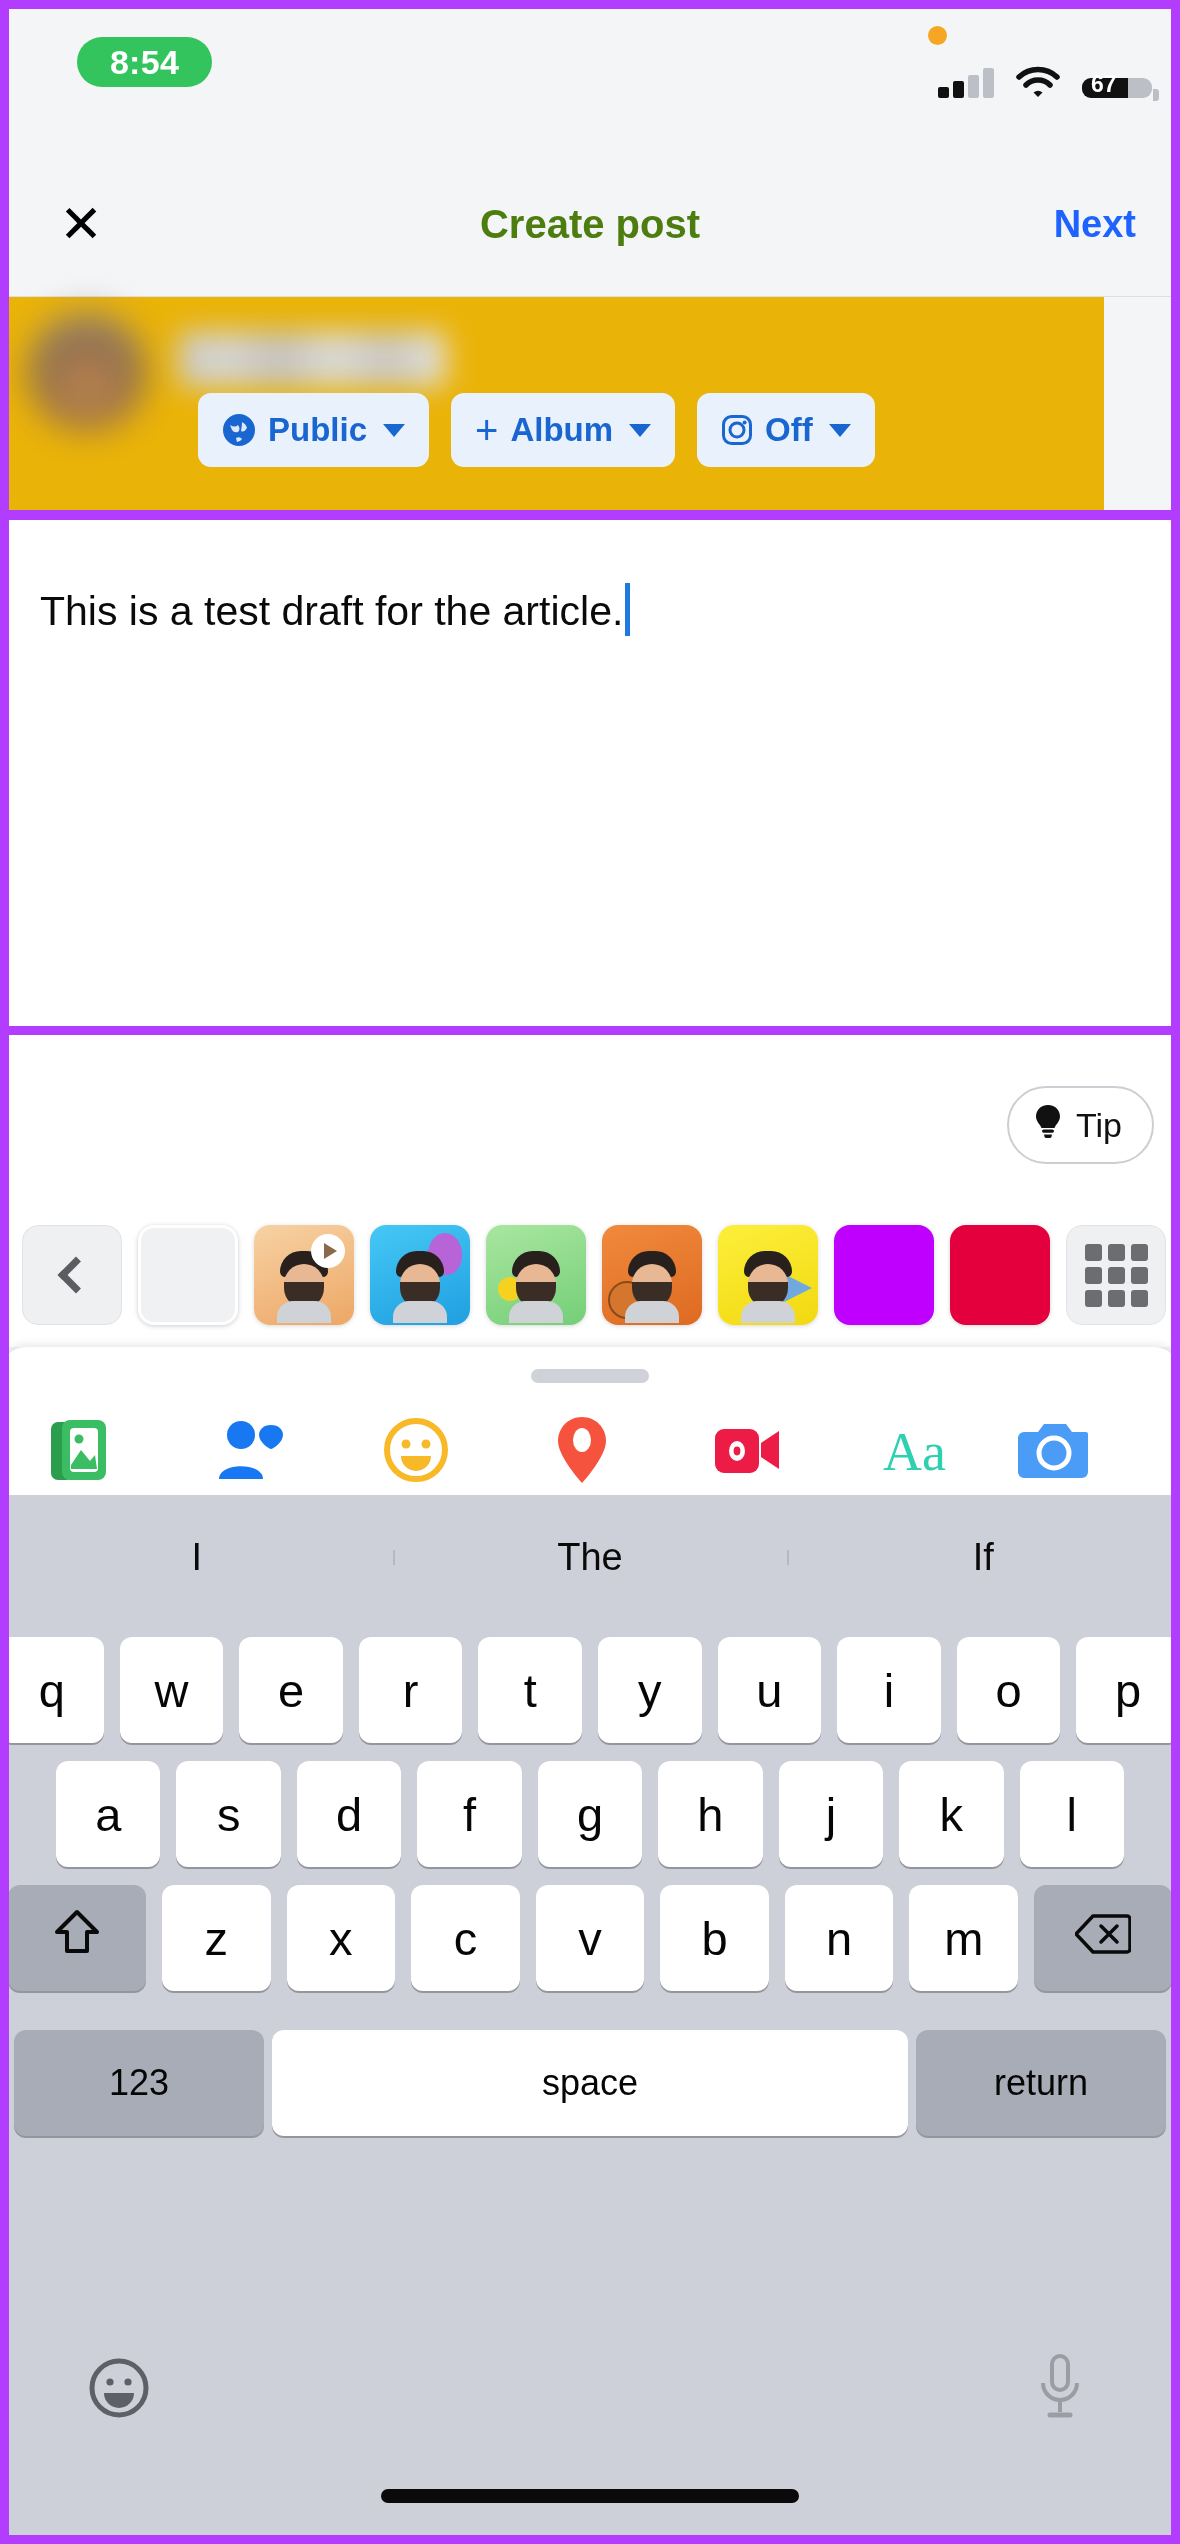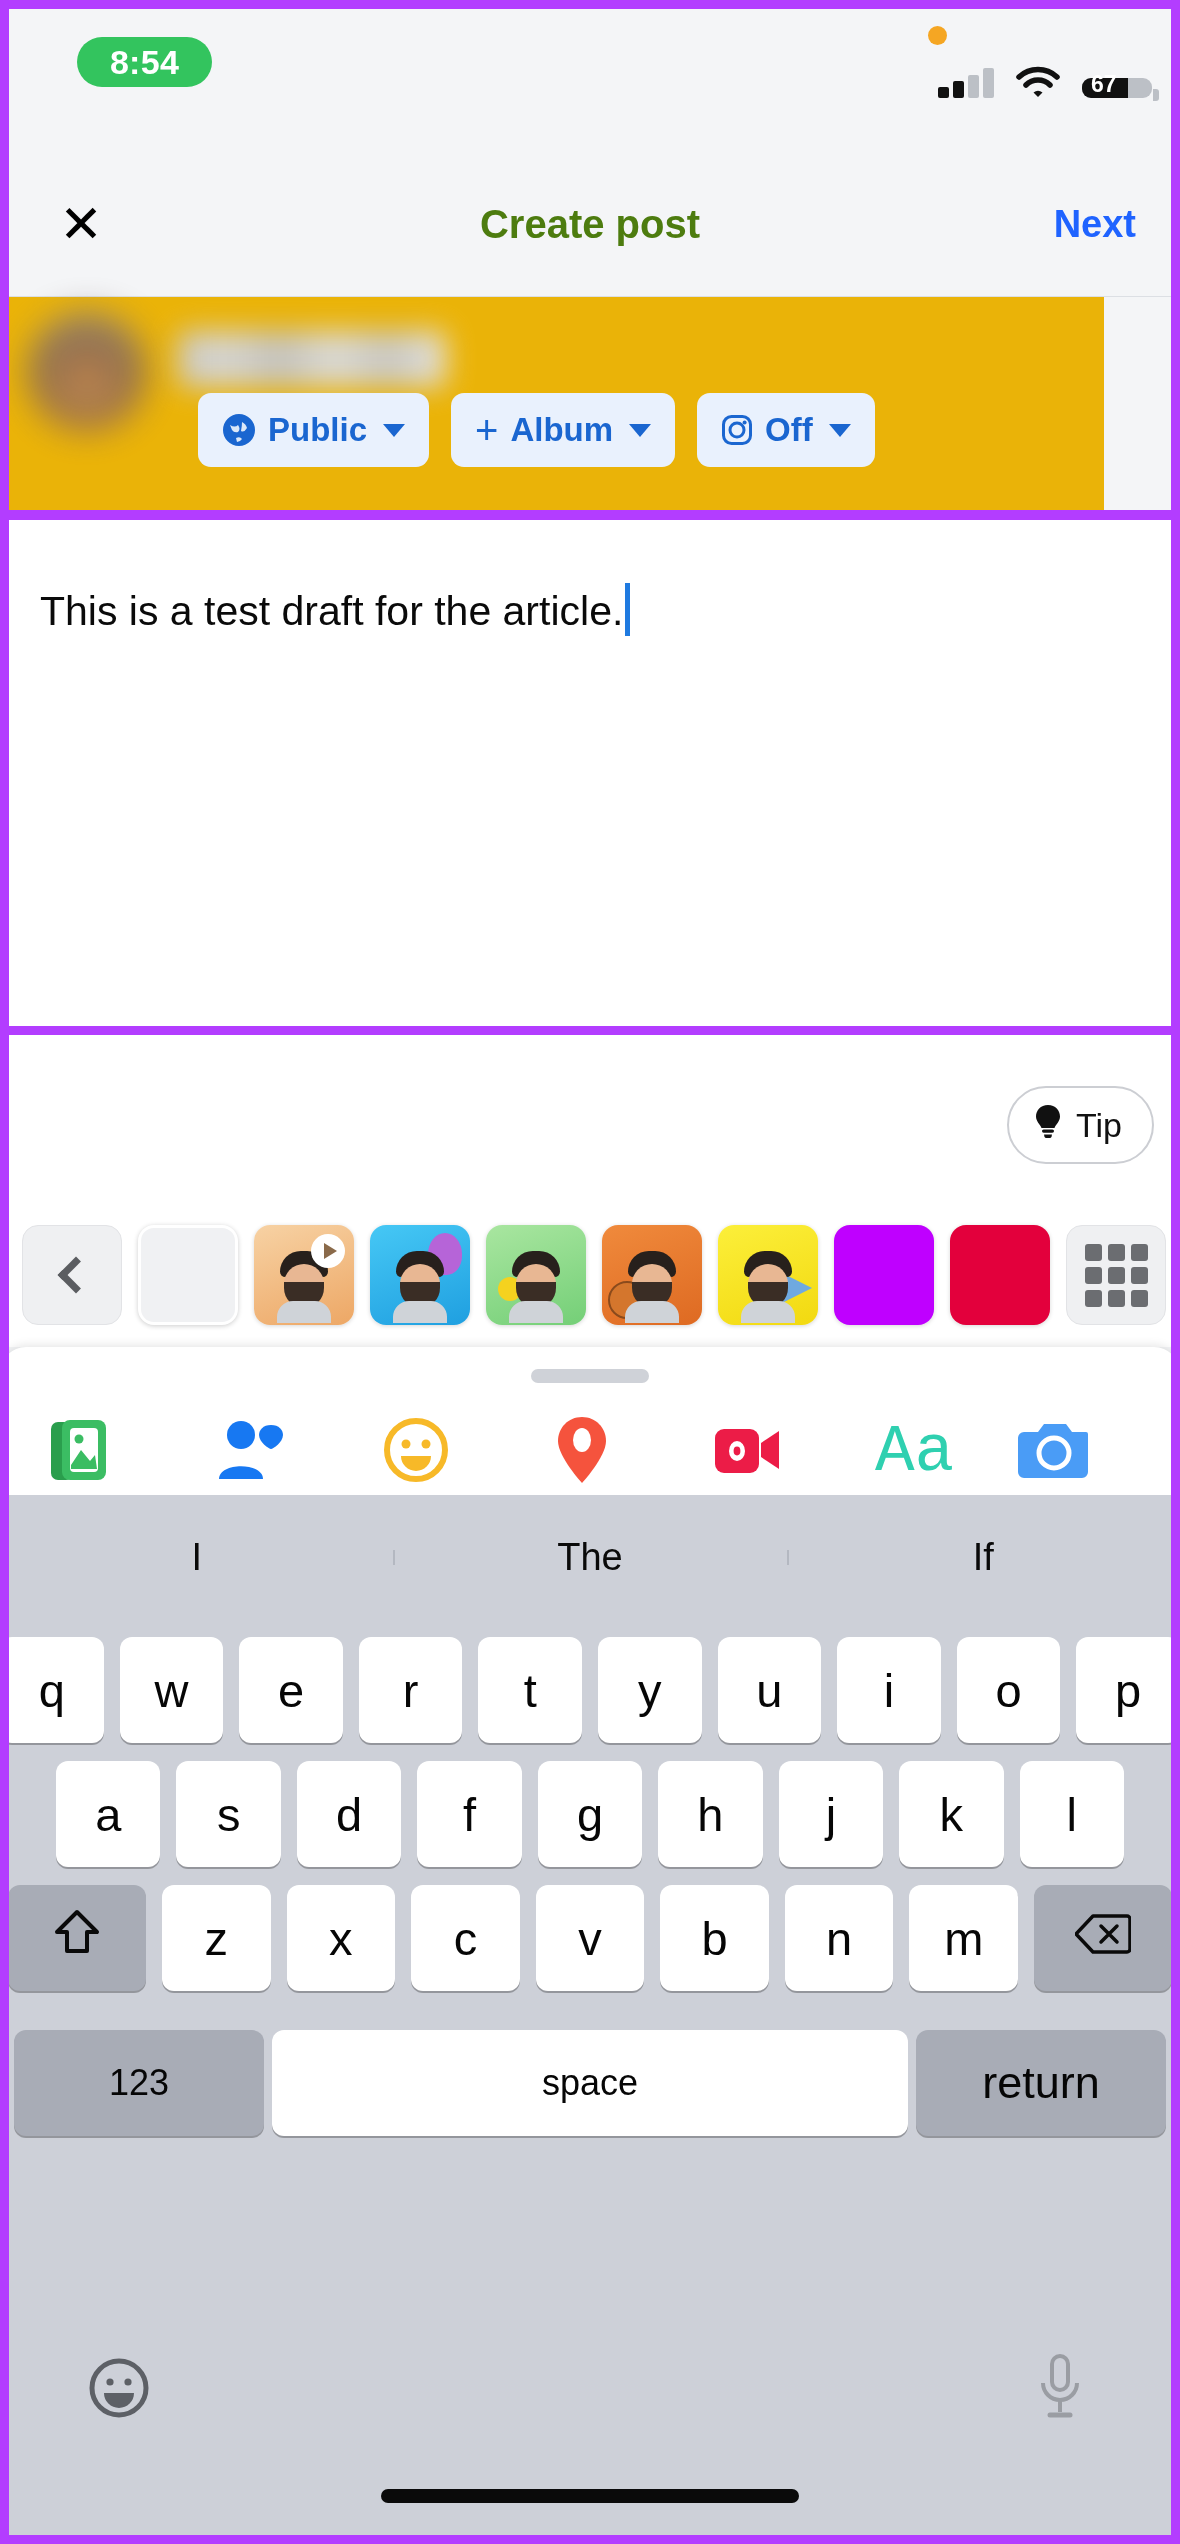--- a/index.html
+++ b/index.html
@@ -255,21 +255,21 @@
     height: 106px; min-width: 96px; flex: 1 0 0;
     background: #fff; border-radius: 12px;
     box-shadow: 0 2px 0 rgba(0,0,0,.28);
     display: flex; align-items: center; justify-content: center;
     font-size: 47px; color: #060606; font-weight: 400;
   }
   .key.wide-mod { flex: 0 0 138px; background: #a8acb6; }
   .krow.r4 { gap: 8px; padding: 15px 14px; margin-top: 24px; }
   .key.num   { flex: 0 0 250px; background: #a8acb6; font-size: 36px; }
   .key.space { flex: 1 0 0; font-size: 36px; }
-  .key.ret   { flex: 0 0 250px; background: #a8acb6; font-size: 45px; }
+  .key.ret   { flex: 0 0 250px; background: #a8acb6; font-size: 36px; }
   .kb-bottom {
     position: absolute; left: 0; bottom: 0; width: 1180px; height: 200px;
   }
   .emoji-key { position: absolute; left: 88px; top: 22px; }
   .mic-key   { position: absolute; right: 94px; top: 18px; }
   .home-ind {
     position: absolute; left: 50%; bottom: 32px; transform: translateX(-50%);
     width: 418px; height: 14px; border-radius: 7px; background: #0a0a0a;
   }
 </style>
@@ -498,21 +498,21 @@
           <svg width="70" height="58" viewBox="0 0 70 58">
             <rect x="2" y="8" width="44" height="44" rx="9" fill="#ec1c47"></rect>
             <path d="M48 22 L66 10 L66 48 L48 36 Z" fill="#ec1c47"></path>
             <ellipse cx="24" cy="30" rx="8" ry="10" fill="#fff"></ellipse>
             <ellipse cx="24" cy="30" rx="3.4" ry="4.4" fill="#ec1c47"></ellipse>
           </svg>
         </span>
       </div>
 
       <div class="tool">
-        <span style="font-size:66px;color:#2fd0b0;font-family:Liberation Mono, monospace;">Aa</span>
+        <span style="font-size:54px;color:#2fd0b0;font-family:Liberation Serif, serif;">Aa</span>
       </div>
 
       <div class="tool" style="justify-content:flex-start;padding-left:16px;">
         <span>
           <svg width="74" height="60" viewBox="0 0 74 60">
             <path d="M10 12 L24 12 L30 4 L52 4 L58 12 L72 12 A2 2 0 0 1 74 14 L74 52 A6 6 0 0 1 68 58 L10 58 A6 6 0 0 1 4 52 L4 18 A6 6 0 0 1 10 12 Z" fill="#4a9cf6"></path>
             <circle cx="40" cy="33" r="15" fill="none" stroke="#fff" stroke-width="5"></circle>
           </svg>
         </span>
       </div>

